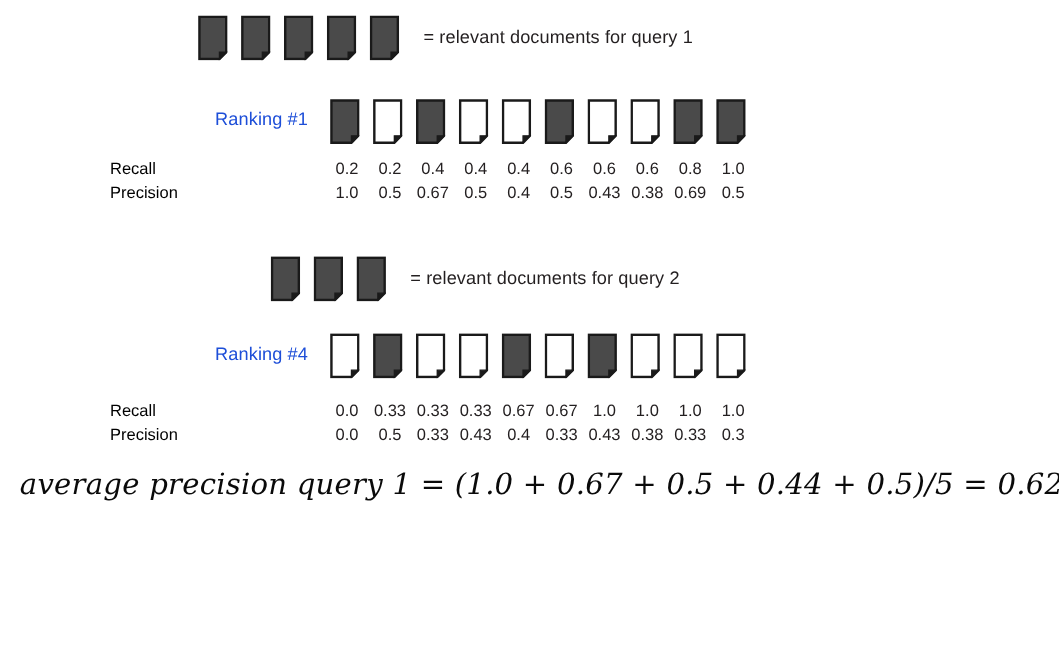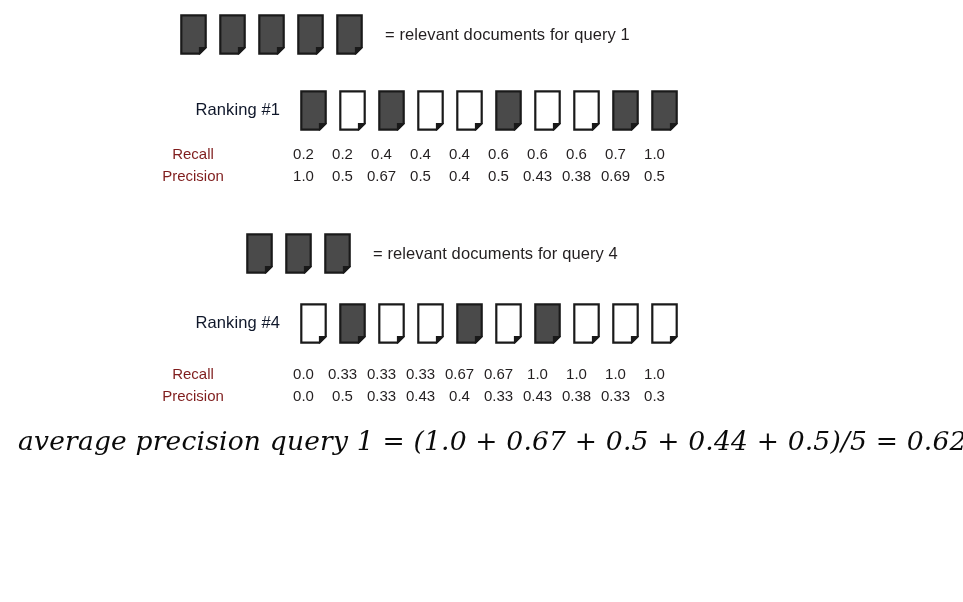--- a/index.html
+++ b/index.html
@@ -55,21 +55,21 @@
     position: absolute;
     left: 0;
     width: 963px;
   }
   .rank-label {
     position: absolute;
     left: 100px;
     width: 180px;
     text-align: right;
     font-size: 16.5px;
-    color: #0f172a;
+    color: #1d4ed8;
     letter-spacing: 0.1px;
   }
   .rank-docs {
     position: absolute;
     left: 300px;
     display: flex;
   }
   .rank-docs .doc-cell {
     width: 39px;
     display: flex;
@@ -79,27 +79,27 @@
   .metric-row {
     position: absolute;
     left: 0;
     width: 963px;
     height: 20px;
   }
   .metric-name {
     position: absolute;
     left: 100px;
     width: 186px;
-    text-align: center;
+    text-align: left;
     font-size: 15px;
-    color: #7f1d1d;
+    color: #000000;
   }
   .metric-values {
     position: absolute;
-    left: 284px;
+    left: 296px;
     display: flex;
     align-items: center;
   }
   .metric-values span {
     width: 39px;
     text-align: center;
     font-size: 15px;
     color: #231f20;
   }
 
@@ -246,21 +246,21 @@
     <div class="metric-name">Recall</div>
     <div class="metric-values">
         <span>0.2</span>
         <span>0.2</span>
         <span>0.4</span>
         <span>0.4</span>
         <span>0.4</span>
         <span>0.6</span>
         <span>0.6</span>
         <span>0.6</span>
-        <span>0.7</span>
+        <span>0.8</span>
         <span>1.0</span>
       </div>
   </div>
 
   <div class="metric-row" style="top:167px;">
     <div class="metric-name">Precision</div>
     <div class="metric-values">
         <span>1.0</span>
         <span>0.5</span>
         <span>0.67</span>
@@ -288,21 +288,21 @@
             <path d="M25.7 33.5 L19.5 33.5 L19.5 39.7 Z" fill="#1a1a1a" stroke="#1a1a1a" stroke-width="1.2" stroke-linejoin="miter"></path>
           </svg>
         </span>
         <span class="doc">
           <svg width="27" height="41" viewBox="0 0 27 41" xmlns="http://www.w3.org/2000/svg">
             <path d="M1.3 1.3 H25.7 V33.5 L19.5 39.7 H1.3 Z" fill="#4a4a4a" stroke="#1a1a1a" stroke-width="2.2" stroke-linejoin="miter"></path>
             <path d="M25.7 33.5 L19.5 33.5 L19.5 39.7 Z" fill="#1a1a1a" stroke="#1a1a1a" stroke-width="1.2" stroke-linejoin="miter"></path>
           </svg>
         </span>
       </div>
-    <div class="legend-label">= relevant documents for query 4</div>
+    <div class="legend-label">= relevant documents for query 2</div>
   </div>
 
   <div class="ranking-block" style="top:303px;">
     <div class="rank-label" style="top:10px;">Ranking #4</div>
     <div class="rank-docs">
         <span class="doc-cell">
           <span class="doc">
             <svg width="27" height="41" viewBox="0 0 27 41" xmlns="http://www.w3.org/2000/svg">
               <path d="M1.3 1.3 H25.7 V33.5 L19.5 39.7 H1.3 Z" fill="#ffffff" stroke="#1a1a1a" stroke-width="2.2" stroke-linejoin="miter"></path>
               <path d="M25.7 33.5 L19.5 33.5 L19.5 39.7 Z" fill="#1a1a1a" stroke="#1a1a1a" stroke-width="1.2" stroke-linejoin="miter"></path>

